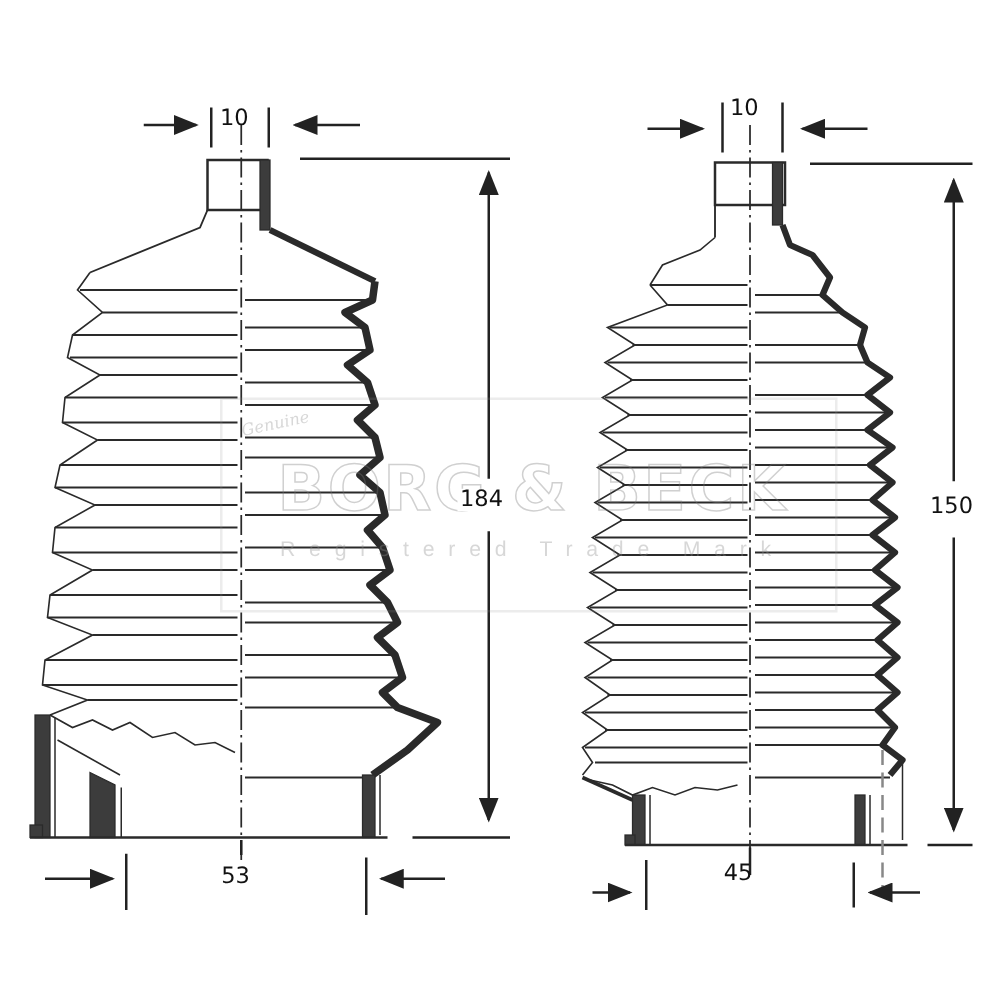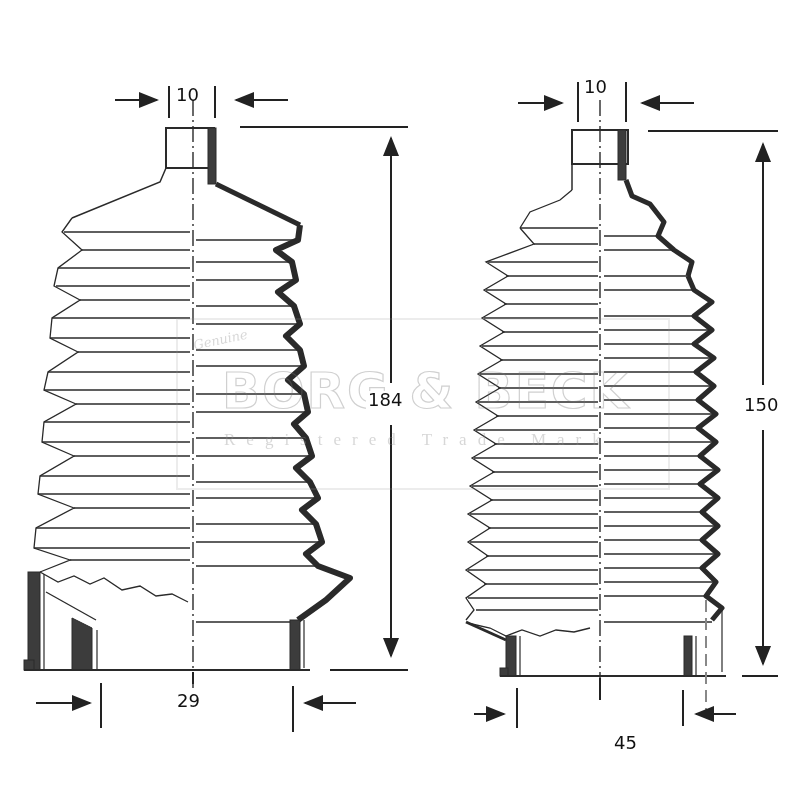--- a/index.html
+++ b/index.html
@@ -40,21 +40,21 @@
       letter-spacing: 2px;
       color: transparent;
       -webkit-text-stroke: 1.2px rgba(120,120,120,0.35);
       white-space: nowrap;
       pointer-events: none;
     }
     .wm-sub {
       position: absolute;
       left: 224px;
       top: 430px;
-      font-family: Liberation Serif, serif;
+      font-family: Liberation Sans, sans-serif;
       font-size: 17px;
       letter-spacing: 11px;
       color: rgba(140,140,140,0.35);
       white-space: nowrap;
       pointer-events: none;
     }
     .wm-script {
       position: absolute;
       left: 192px;
       top: 338px;
@@ -289,17 +289,17 @@
   </g>
 </svg>
 
 <div class="wm-frame"></div>
 <div class="wm-script">Genuine</div>
 <div class="wm-brand">BORG &amp; BECK</div>
 <div class="wm-sub">Registered Trade Mark</div>
 
 <div class="dim-label" style="left:176px; top:86px;">10</div>
 <div class="dim-label" style="left:366px; top:391px; background:#fff; padding:0 2px;">184</div>
-<div class="dim-label" style="left:177px; top:692px;">29</div>
+<div class="dim-label" style="left:177px; top:692px;">53</div>
 
 <div class="dim-label" style="left:584px; top:78px;">10</div>
 <div class="dim-label" style="left:730px; top:396px; background:#fff; padding:0 2px;margin-left:12px;">150</div>
-<div class="dim-label" style="left:614px; top:690px;margin-top:44px;">45</div>
+<div class="dim-label" style="left:579px; top:690px;">45</div>
 
 </body></html>

